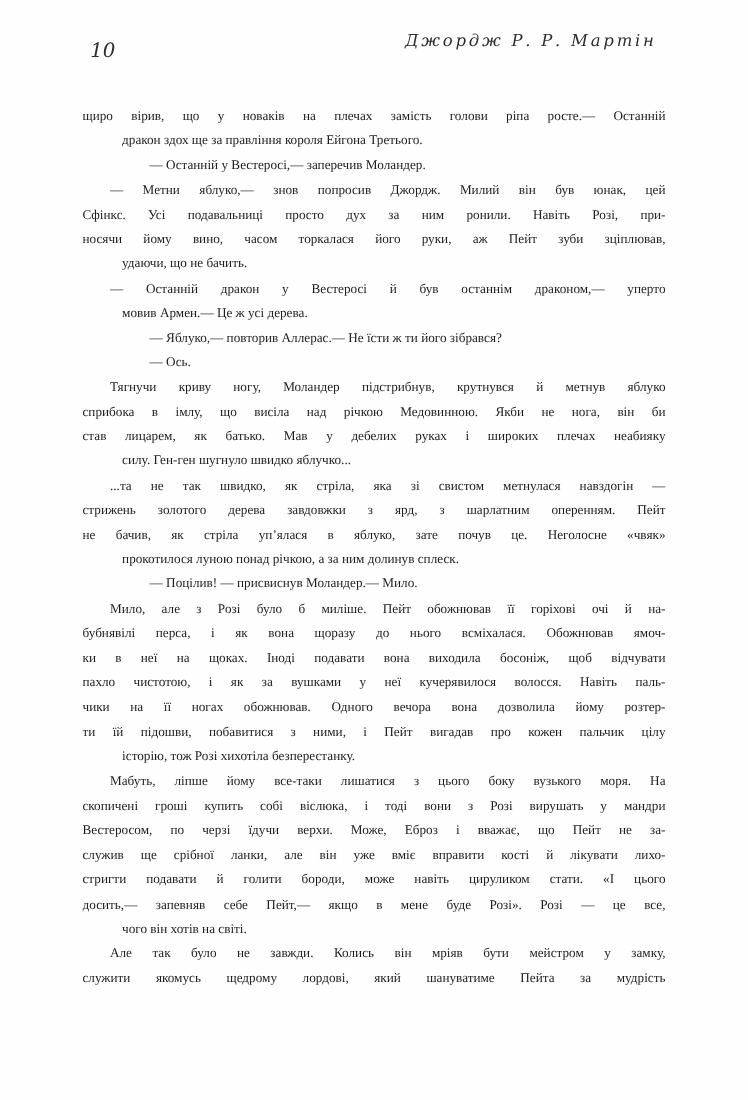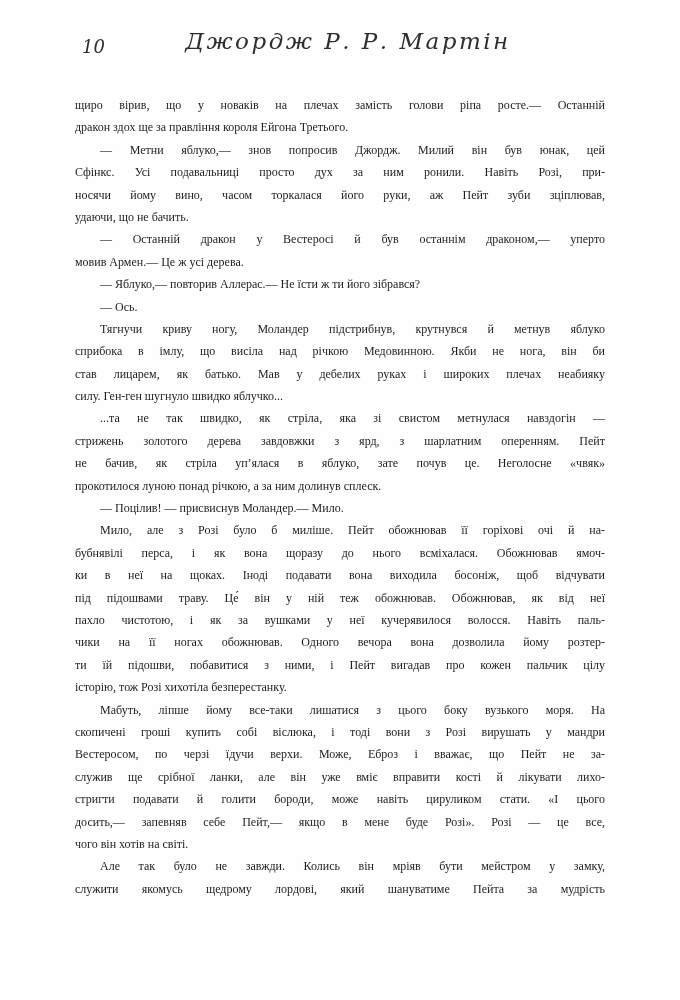--- a/index.html
+++ b/index.html
@@ -15,79 +15,79 @@
     position: absolute;
     left: 82px;
     top: 36px;
     font-family: "DejaVu Serif", serif;
     font-style: italic;
     font-size: 18px;
     color: #2e2e2e;
   }
   .header-title {
     position: absolute;
-    left: 83px;
+    left: 67px;
     top: 28px;
     width: 530px;
-    text-align: center;
+    text-align: right;
     font-family: "DejaVu Serif", serif;
     font-style: italic;
     font-weight: normal;
-    font-size: 23px;
+    font-size: 15px;
     letter-spacing: 2.5px;
     color: #2e2e2e;
   }
   .text-block {
     position: absolute;
     left: 75px;
     top: 94px;
     width: 530px;
     font-size: 12px;
     color: #1d1d1d;
   }
   .line {
     height: 22.4px;
     line-height: 22.4px;
     text-align: justify;
     text-align-last: justify;
     overflow: hidden;
   }
-  .line.final { text-align-last: left; }
+  .line.final { text-align-last: left; margin-left: 36px; }
   .line.indent { text-indent: 25px; }
 </style>
 </head>
 <body>
 
 <div class="page">
   <div class="header-pagenum">10</div>
   <div class="header-title">Джордж Р. Р. Мартін</div>
   <div class="text-block" id="text-block">
       <div class="line">щиро вірив, що у новаків на плечах замість голови ріпа росте.— Останній</div>
       <div class="line final">дракон здох ще за правління короля Ейгона Третього.</div>
+      <div class="line indent final">— Останній у Вестеросі,— заперечив Моландер.</div>
       <div class="line indent">— Метни яблуко,— знов попросив Джордж. Милий він був юнак, цей</div>
       <div class="line">Сфінкс. Усі подавальниці просто дух за ним ронили. Навіть Розі, при-</div>
       <div class="line">носячи йому вино, часом торкалася його руки, аж Пейт зуби зціплював,</div>
       <div class="line final">удаючи, що не бачить.</div>
       <div class="line indent">— Останній дракон у Вестеросі й був останнім драконом,— уперто</div>
       <div class="line final">мовив Армен.— Це ж усі дерева.</div>
       <div class="line indent final">— Яблуко,— повторив Аллерас.— Не їсти ж ти його зібрався?</div>
       <div class="line indent final">— Ось.</div>
       <div class="line indent">Тягнучи криву ногу, Моландер підстрибнув, крутнувся й метнув яблуко</div>
       <div class="line">сприбока в імлу, що висіла над річкою Медовинною. Якби не нога, він би</div>
       <div class="line">став лицарем, як батько. Мав у дебелих руках і широких плечах неабияку</div>
       <div class="line final">силу. Ген-ген шугнуло швидко яблучко...</div>
       <div class="line indent">...та не так швидко, як стріла, яка зі свистом метнулася навздогін —</div>
       <div class="line">стрижень золотого дерева завдовжки з ярд, з шарлатним оперенням. Пейт</div>
       <div class="line">не бачив, як стріла уп’ялася в яблуко, зате почув це. Неголосне «чвяк»</div>
       <div class="line final">прокотилося луною понад річкою, а за ним долинув сплеск.</div>
       <div class="line indent final">— Поцілив! — присвиснув Моландер.— Мило.</div>
       <div class="line indent">Мило, але з Розі було б миліше. Пейт обожнював її горіхові очі й на-</div>
       <div class="line">бубнявілі перса, і як вона щоразу до нього всміхалася. Обожнював ямоч-</div>
       <div class="line">ки в неї на щоках. Іноді подавати вона виходила босоніж, щоб відчувати</div>
-      <div class="line">під підошвами траву. Це́ він у ній теж обожнював. Обожнював, як від неї</div>
       <div class="line">пахло чистотою, і як за вушками у неї кучерявилося волосся. Навіть паль-</div>
       <div class="line">чики на її ногах обожнював. Одного вечора вона дозволила йому розтер-</div>
       <div class="line">ти їй підошви, побавитися з ними, і Пейт вигадав про кожен пальчик цілу</div>
       <div class="line final">історію, тож Розі хихотіла безперестанку.</div>
       <div class="line indent">Мабуть, ліпше йому все-таки лишатися з цього боку вузького моря. На</div>
       <div class="line">скопичені гроші купить собі віслюка, і тоді вони з Розі вирушать у мандри</div>
       <div class="line">Вестеросом, по черзі їдучи верхи. Може, Еброз і вважає, що Пейт не за-</div>
       <div class="line">служив ще срібної ланки, але він уже вміє вправити кості й лікувати лихо-</div>
       <div class="line">стригти подавати й голити бороди, може навіть цируликом стати. «І цього</div>
       <div class="line">досить,— запевняв себе Пейт,— якщо в мене буде Розі». Розі — це все,</div>

